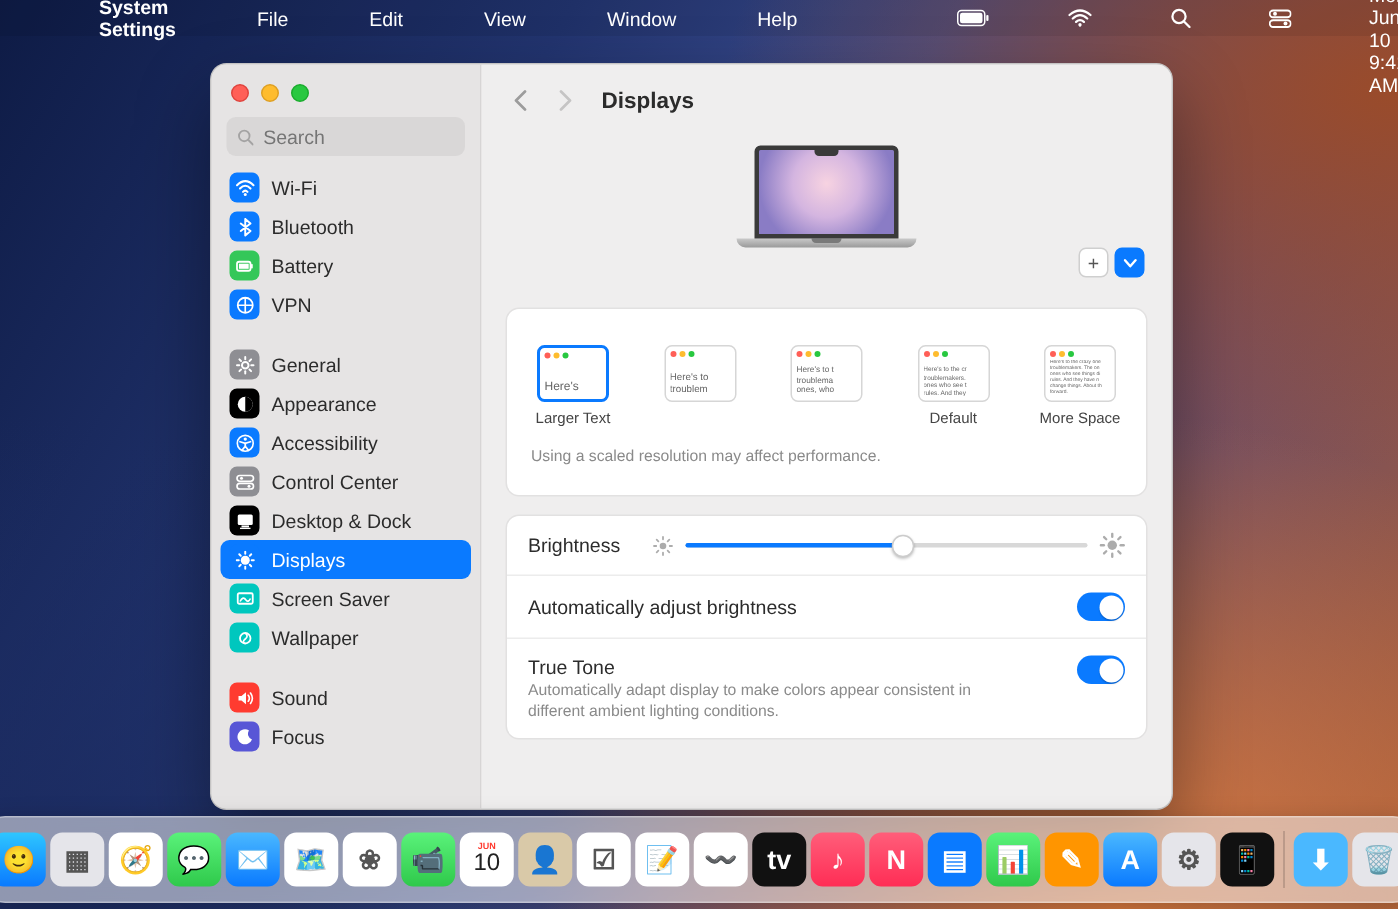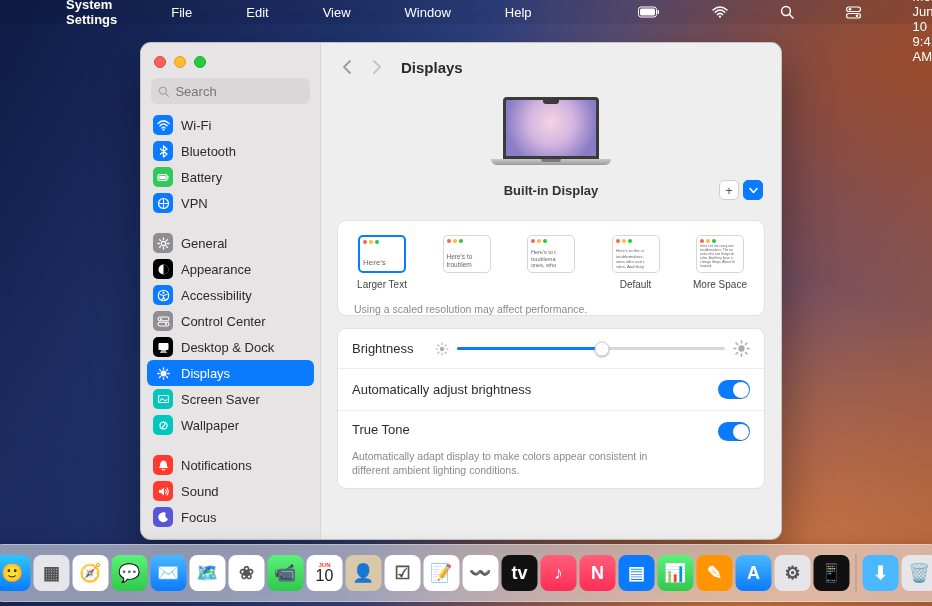--- a/index.html
+++ b/index.html
@@ -55,35 +55,35 @@
 .mbp .screen::before { content: ""; position: absolute; top: 0; left: 50%; transform: translateX(-50%); width: 16px; height: 4px; background: #3a3a3a; border-radius: 0 0 3px 3px; }
 .mbp .base { width: 120px; height: 6px; background: linear-gradient(#c9c9c9, #9a9a9a); border-radius: 0 0 6px 6px; margin: 0 auto; }
 .mbp .base::after { content:""; display:block; width: 20px; height: 3px; background: #7a7a7a; margin: 0 auto; border-radius: 0 0 3px 3px; }
 .display-hero .dname { font-size: 13px; font-weight: 600; color: #333; }
 .hero-actions { position: absolute; right: 2px; bottom: 10px; display: flex; gap: 4px; }
 .sqbtn { width: 20px; height: 20px; border-radius: 5px; background: #fff; border: 1px solid #cfcfcf; display: flex; align-items: center; justify-content: center; font-size: 13px; color: #555; }
 .sqbtn.blue { background: #0a7aff; border-color: #0a7aff; color: #fff; }
 
 .panel { background: #fff; border: 1px solid #e2e1e1; border-radius: 9px; margin-top: 10px; }
 .panel + .panel { margin-top: 12px; }
-.res-row { display: flex; justify-content: space-between; padding: 14px 16px 6px 16px; }
+.res-row { display: flex; justify-content: space-between; padding: 24px 16px 6px 16px; }
 .res-opt { width: 56px; text-align: center; }
 .res-thumb { width: 48px; height: 38px; border-radius: 5px; border: 1px solid #d6d6d6; background: #fff; margin: 0 auto; position: relative; overflow: hidden; display:flex; flex-direction:column; align-items:center; justify-content:flex-end; padding:3px; }
 .res-thumb.sel { border: 2.5px solid #0a7aff; }
 .res-dots { display:flex; gap:2px; align-self:flex-start; margin-bottom:auto; }
 .res-dots span { width:4px; height:4px; border-radius:50%; }
 .rd-r{background:#ff5f57}.rd-y{background:#febc2e}.rd-g{background:#28c840}
 .res-txt { font-size: 5px; line-height: 1.2; color: #666; text-align:left; width:100%; overflow:hidden; }
 .res-label { font-size: 10px; color: #444; margin-top: 6px; height: 12px; }
-.res-note { font-size: 10.5px; color: #8a8a8a; padding: 6px 16px 0 16px; }
+.res-note { font-size: 10.5px; color: #8a8a8a; padding: 6px 16px 20px 16px; }
 
 .setting-row { display: flex; align-items: center; padding: 11px 14px; border-top: 1px solid #ececec; gap: 22px; }
 .setting-row:first-child { border-top: none; }
 .setting-row .lbl { font-size: 13px; color: #2c2c2c; }
-.setting-row .sub { font-size: 10.5px; color: #8a8a8a; margin-top: 13px; max-width: 320px; line-height: 1.3; }
+.setting-row .sub { font-size: 10.5px; color: #8a8a8a; margin-top: 2px; max-width: 320px; line-height: 1.3; }
 .setting-row .grow { flex: 1; }
 .slider { flex: 1; display: flex; align-items: center; gap: 8px; }
 .slider .track { flex:1; height: 3px; background: #d8d8d8; border-radius: 2px; position: relative; }
 .slider .fill { position:absolute; left:0; top:0; bottom:0; background: #0a7aff; border-radius: 2px; }
 .slider .knob { position:absolute; top:50%; width: 15px; height: 15px; background: #fff; border: 0.5px solid #ccc; border-radius: 50%; transform: translate(-50%,-50%); box-shadow: 0 1px 2px rgba(0,0,0,0.25); }
 .sun { opacity: 0.55; }
 
 .switch { width: 32px; height: 19px; background: #0a7aff; border-radius: 10px; position: relative; flex-shrink: 0; }
 .switch::after { content:""; position:absolute; top:1.5px; right:1.5px; width:16px; height:16px; background:#fff; border-radius:50%; box-shadow: 0 1px 1px rgba(0,0,0,0.2); }
 
@@ -284,29 +284,20 @@
                   <path d="M6.5 3 Q9 5 6.5 7 Q4 9 6.5 10" stroke="#fff" stroke-width="1.1" fill="none"></path>
                 </svg>
               </div>
               <span>Wallpaper</span>
             </div>
           </div>
           <div class="navgroup">
             <div class="navitem">
               <div class="navicon" style="background: rgb(255, 59, 48);">
                 <svg viewBox="0 0 13 13">
-                  <path d="M6.5 1.5 Q10 2 10 7 L11 9 H2 L3 7 Q3 2 6.5 1.5 Z" fill="#fff"></path>
-                  <path d="M5 10 Q6.5 12 8 10" stroke="#fff" stroke-width="1.2" fill="none"></path>
-                </svg>
-              </div>
-              <span>Notifications</span>
-            </div>
-            <div class="navitem">
-              <div class="navicon" style="background: rgb(255, 59, 48);">
-                <svg viewBox="0 0 13 13">
                   <path d="M2 5 H4 L7 2.5 V10.5 L4 8 H2 Z" fill="#fff"></path>
                   <path d="M8.5 4.5 Q10 6.5 8.5 8.5 M10 3 Q12.5 6.5 10 10" stroke="#fff" stroke-width="1.1" fill="none" stroke-linecap="round"></path>
                 </svg>
               </div>
               <span>Sound</span>
             </div>
             <div class="navitem">
               <div class="navicon" style="background: rgb(88, 86, 214);">
                 <svg viewBox="0 0 13 13">
                   <path d="M9 2 A5 5 0 1 0 11 8 A4 4 0 0 1 9 2 Z" fill="#fff"></path>
@@ -332,21 +323,20 @@
           </div>
         <h1>Displays</h1>
       </div>
 
       <div class="body">
         <div class="display-hero">
           <div class="mbp">
             <div class="screen"></div>
               <div class="base"></div>
           </div>
-          <div class="dname">Built-in Display</div>
           <div class="hero-actions">
             <div class="sqbtn">+</div>
             <div class="sqbtn blue">
                 <svg width="9" height="7" viewBox="0 0 9 7">
                   <path d="M1 1.5 L4.5 5.5 L8 1.5" fill="none" stroke="#fff" stroke-width="1.6" stroke-linecap="round" stroke-linejoin="round"></path>
                 </svg>
               </div>
           </div>
         </div>
 

